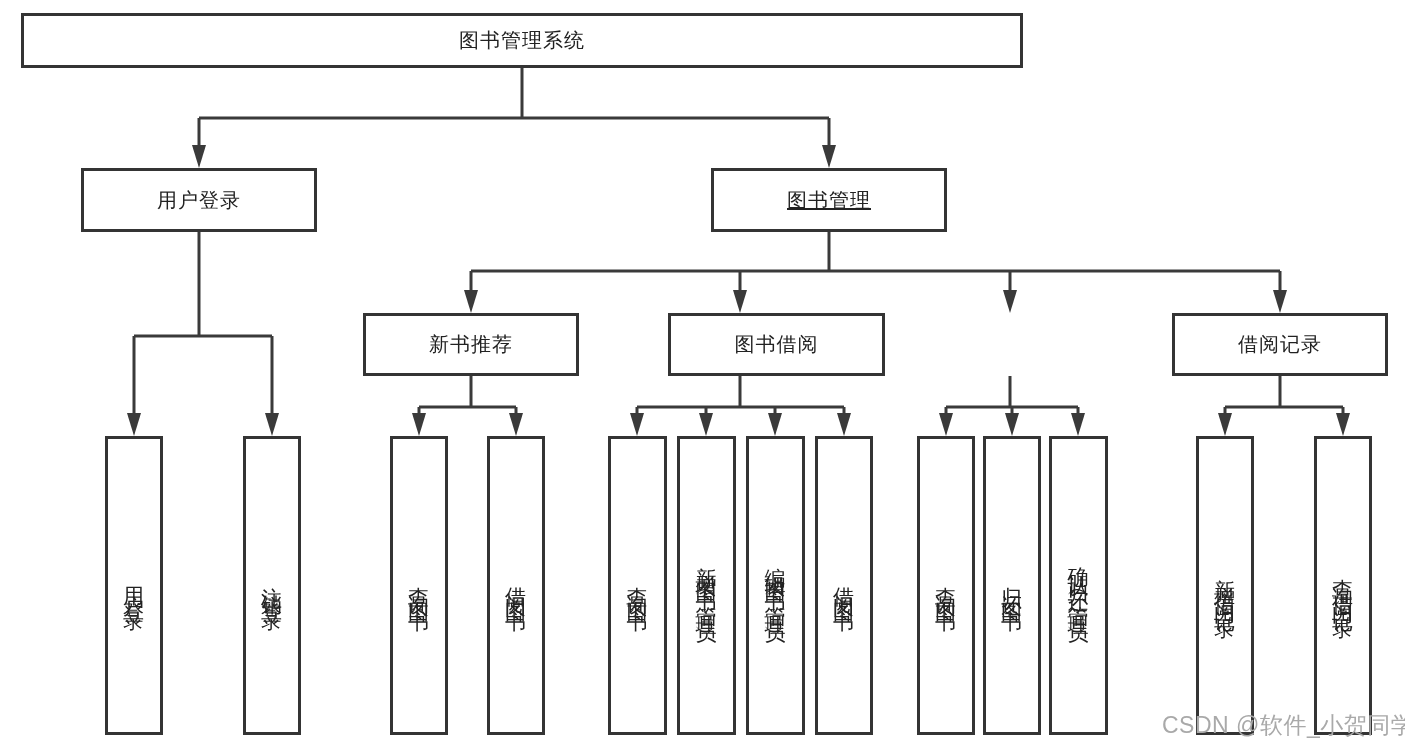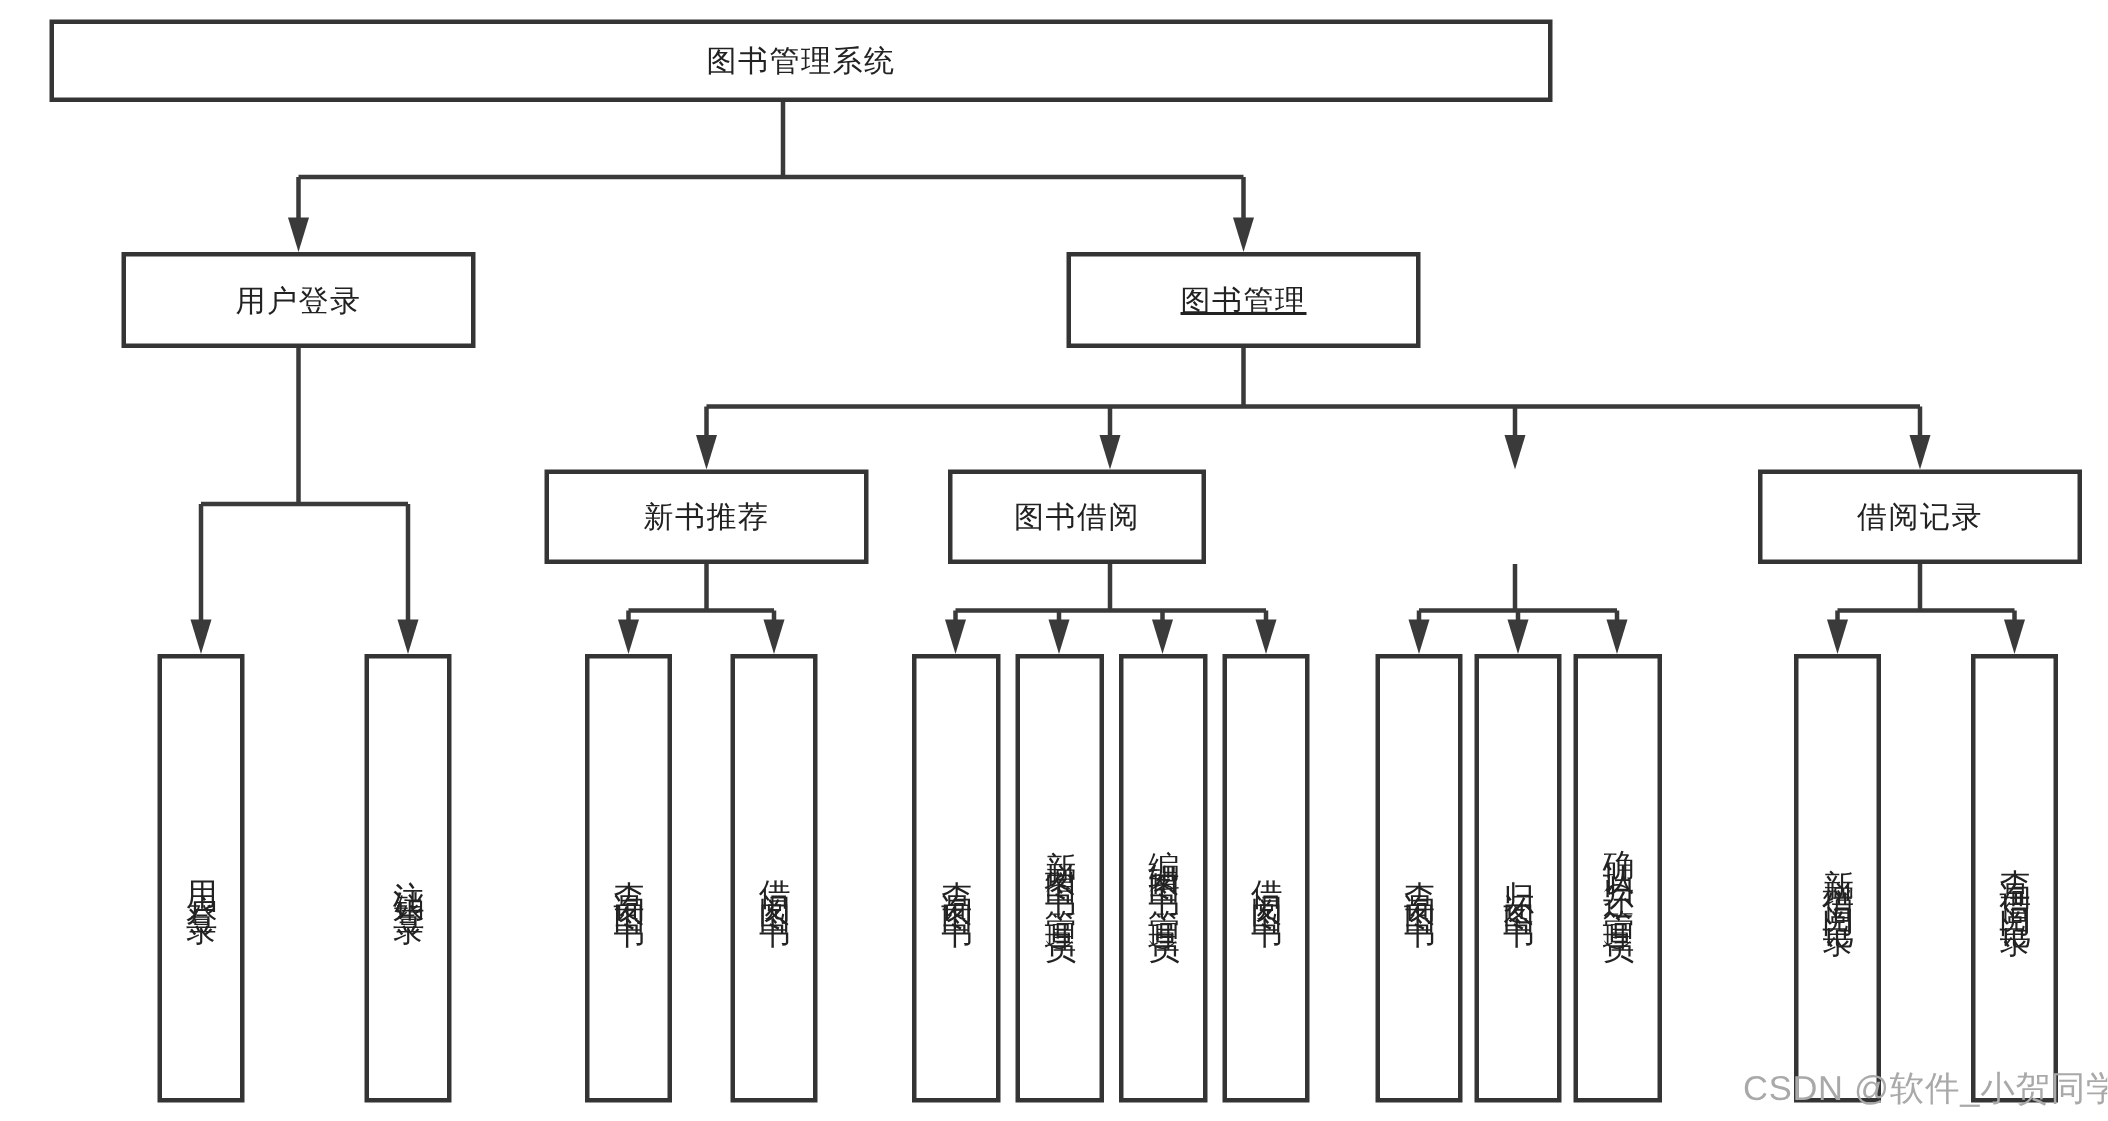--- a/index.html
+++ b/index.html
@@ -89,27 +89,27 @@
       <polygon points="1012,436 1005,413 1019,413"></polygon>
       <polygon points="1078,436 1071,413 1085,413"></polygon>
     </g>
     <g>
       <path d="M1280 376 L1280 407 M1225 407 L1343 407 M1225 407 L1225 416 M1343 407 L1343 416"></path>
       <polygon points="1225,436 1218,413 1232,413"></polygon>
       <polygon points="1343,436 1336,413 1350,413"></polygon>
     </g>
   </svg>
 
-  <div class="node node-h" style="left:33px; top:13px; width:1002px; height:55px;">图书管理系统</div>
+  <div class="node node-h" style="left:21px; top:13px; width:1002px; height:55px;">图书管理系统</div>
 
   <div class="node node-h" style="left:81px; top:168px; width:236px; height:64px;">用户登录</div>
   <div class="node node-h" style="left:711px; top:168px; width:236px; height:64px;text-decoration:underline;">图书管理</div>
 
   <div class="node node-h" style="left:363px; top:313px; width:216px; height:63px;">新书推荐</div>
-  <div class="node node-h" style="left:632px; top:313px; width:172px; height:63px;">图书借阅</div>
+  <div class="node node-h" style="left:668px; top:313px; width:217px; height:63px;">图书借阅</div>
   <div class="node node-h" style="left:1172px; top:313px; width:216px; height:63px;">借阅记录</div>
 
   <div class="node node-v" style="left:105px; top:436px; width:58px; height:299px;">用户登录</div>
   <div class="node node-v" style="left:243px; top:436px; width:58px; height:299px;">注销登录</div>
 
   <div class="node node-v" style="left:390px; top:436px; width:58px; height:299px;">查询图书</div>
   <div class="node node-v" style="left:487px; top:436px; width:58px; height:299px;">借阅图书</div>
 
   <div class="node node-v" style="left:608px; top:436px; width:59px; height:299px;">查询图书</div>
   <div class="node node-v" style="left:677px; top:436px; width:59px; height:299px;">新增图书（管理员）</div>

